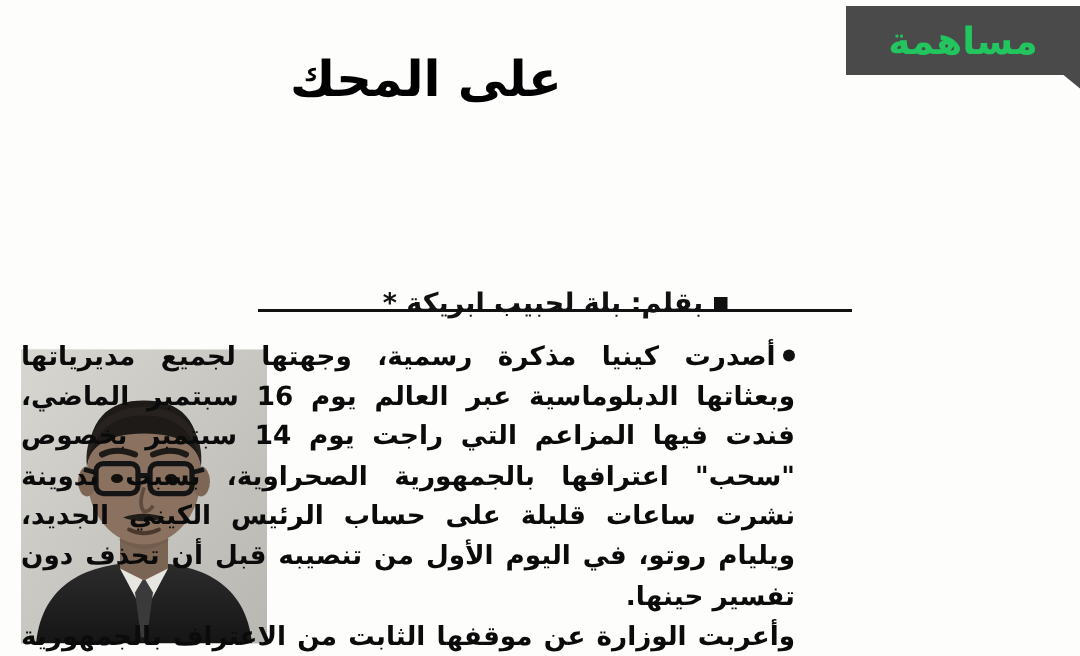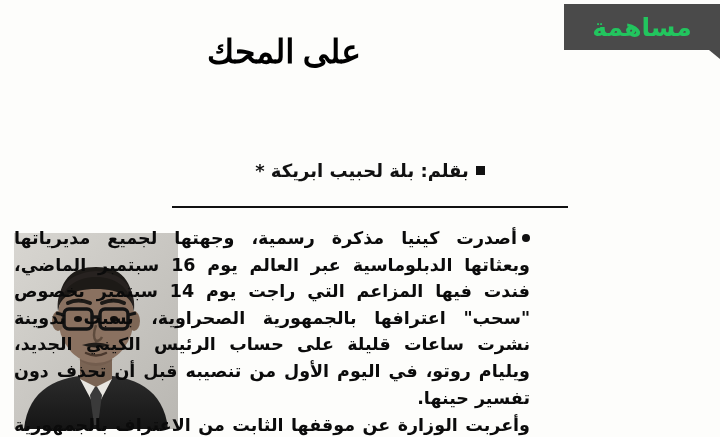--- a/index.html
+++ b/index.html
@@ -59,26 +59,26 @@
     right: 166px;
     width: 540px;
     text-align: center;
     font-size: 33px;
     font-weight: bold;
     line-height: 1.38;
     color: #000;
     font-family: "DejaVu Sans", sans-serif;
   }
   .headline .l1 { display:block; }
-  .headline .l2 { display:block;font-family:Liberation Serif, serif; }
+  .headline .l2 { display:block; }
 
   
   .byline-wrap {
     position: absolute;
-    top: 160px;
+    top: 192px;
     right: 150px;
     width: 400px;
     display: flex;
     align-items: center;
     justify-content: center;
     gap: 7px;
   }
   .byline-bullet {
     width: 9px;
     height: 9px;

